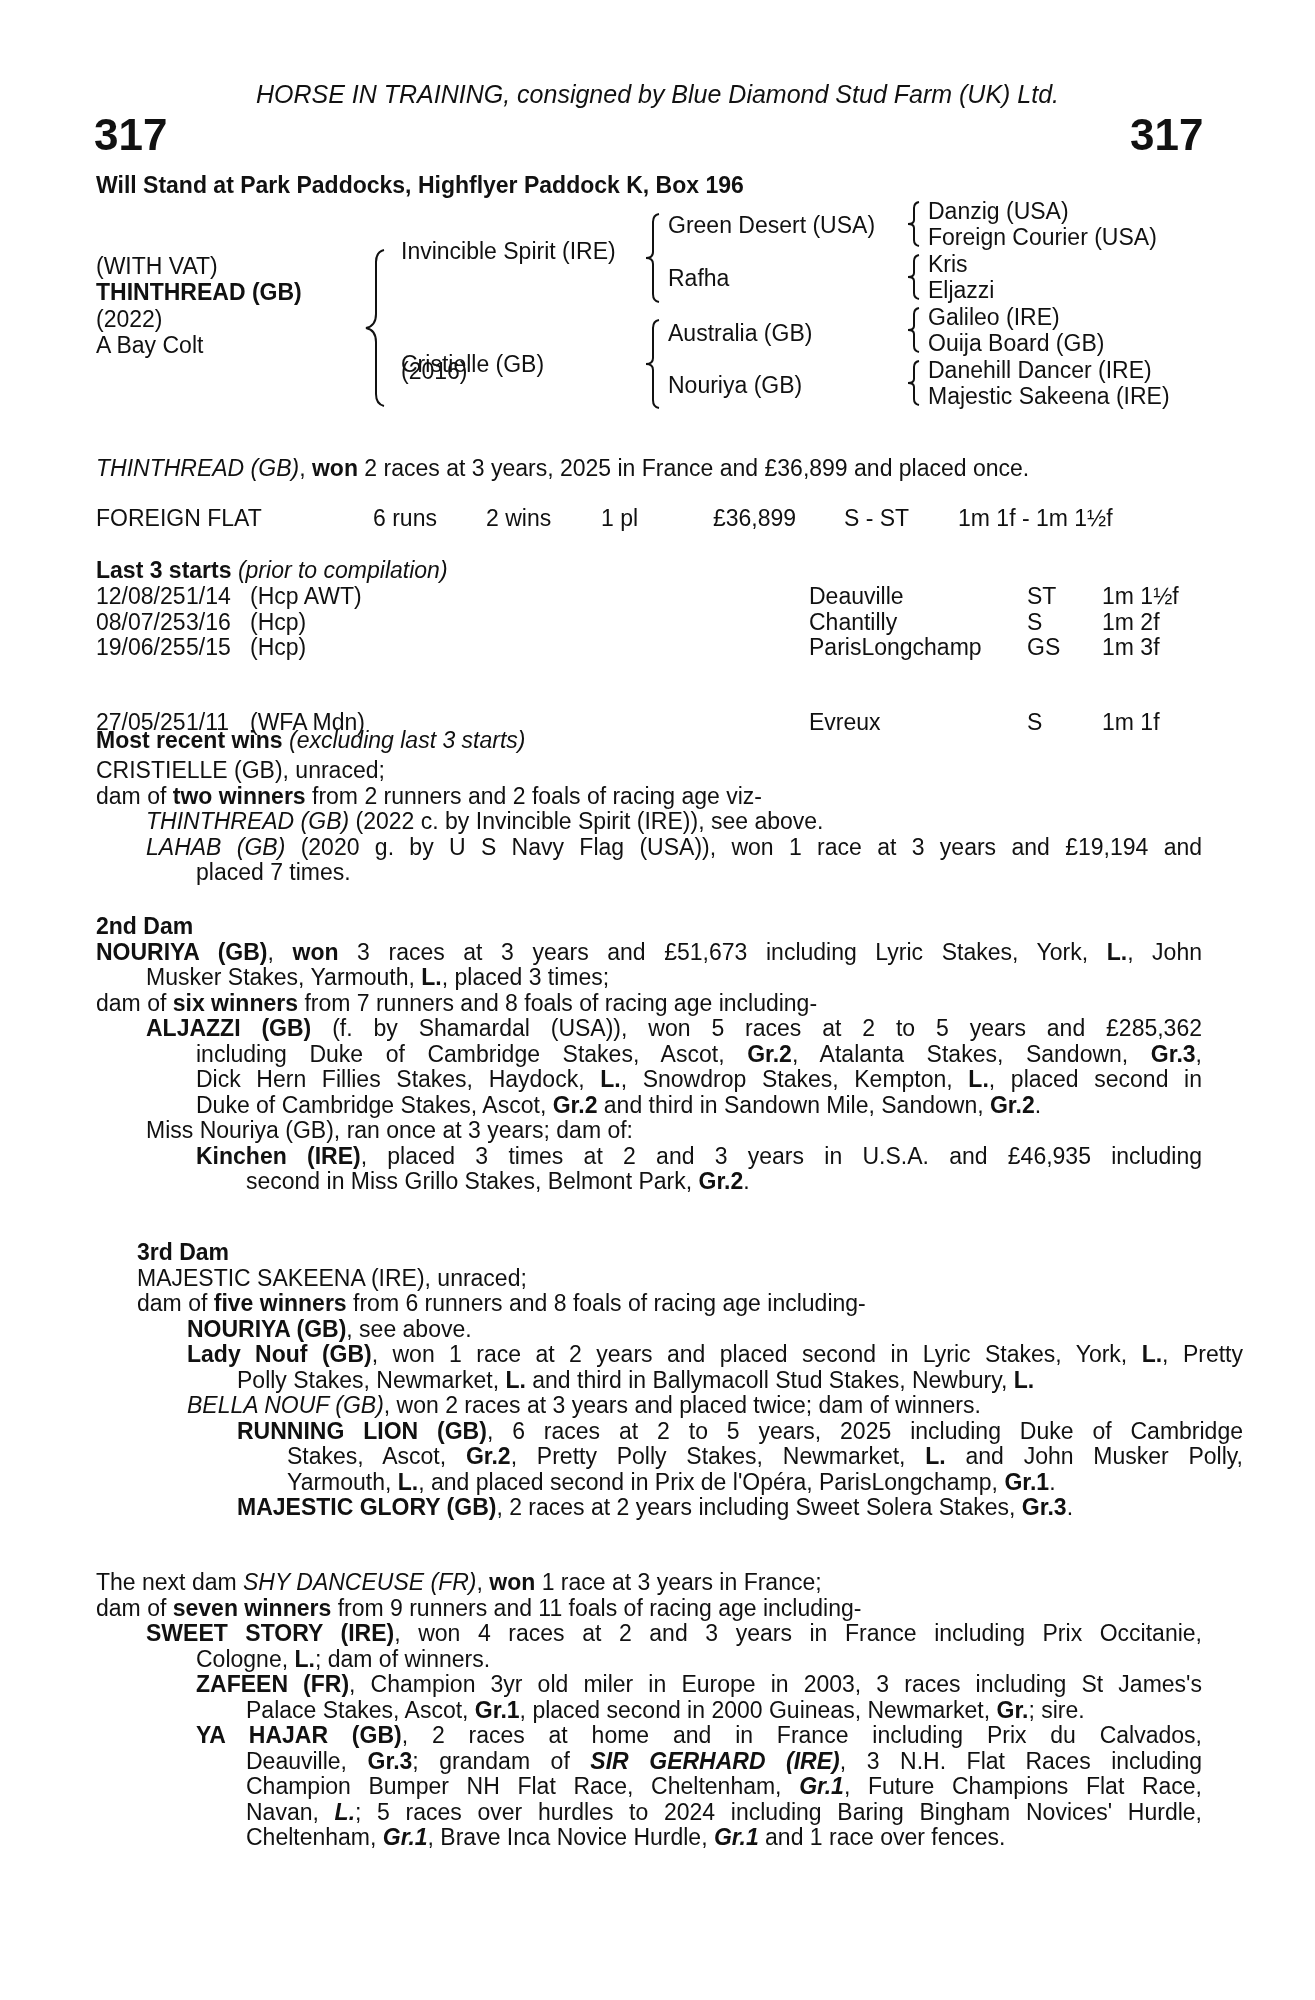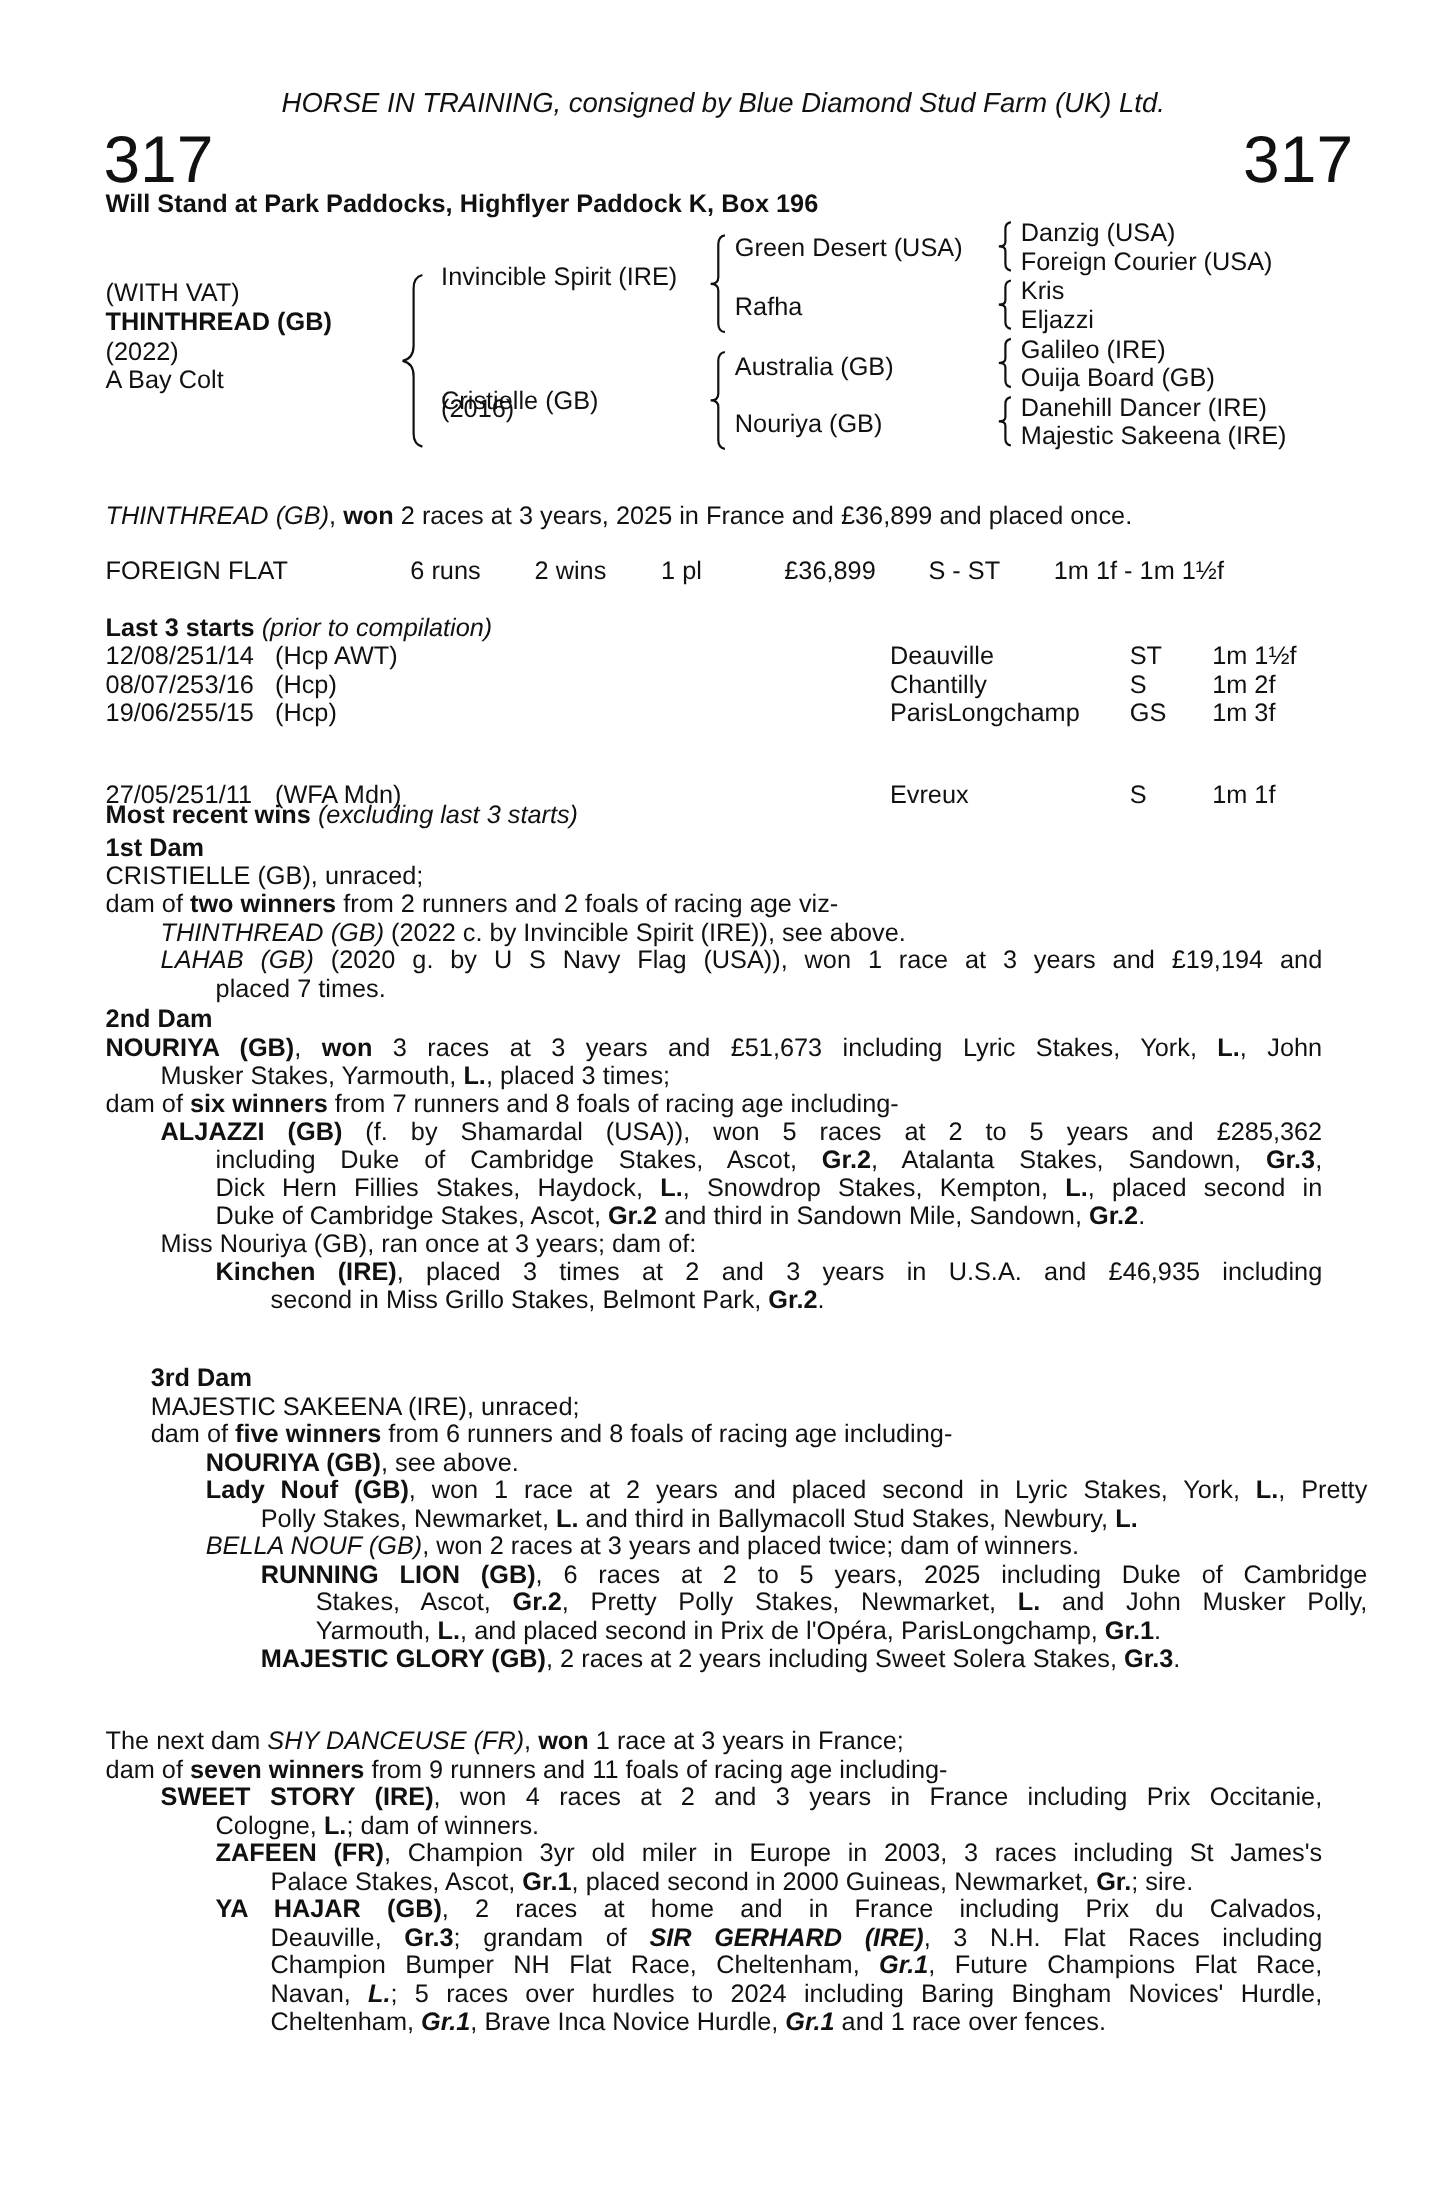--- a/index.html
+++ b/index.html
@@ -1,19 +1,19 @@
 <!DOCTYPE html>
 <html><head>
 <meta charset="utf-8">
 <style>
   html, body { margin: 0; padding: 0; background: #ffffff; }
   body { width: 1315px; height: 2000px; position: relative; overflow: hidden; color: #111; font-family: "Liberation Sans", sans-serif; }
   .abs { position: absolute; white-space: nowrap; }
   .consignor { top: 80px; left: 0; width: 1315px; text-align: center; font-style: italic; font-size: 25px; }
-  .lot { font-size: 60px; font-weight: normal; top: 110px; }
+  .lot { font-size: 44px; font-weight: bold; top: 110px; }
   .lot-left { left: 94px; }
   .lot-right { left: 1130px; }
   .stand { top: 172px; left: 96px; font-size: 23px; font-weight: bold; }
   .ped { font-size: 23px; }
   .b { font-weight: bold; }
   .i { font-style: italic; }
   .para { position: absolute; left: 96px; width: 1106px; font-size: 23px; line-height: 25.5px; }
   .para .line { white-space: nowrap; }
   .ind1 { padding-left: 50px; }
   .ind2 { padding-left: 100px; }
@@ -117,21 +117,20 @@
 <div id="recent-wins">
     <div class="row" style="top: 709px; left: 96px;">27/05/25</div>
     <div class="row" style="top: 709px; left: 186px;">1/11</div>
     <div class="row" style="top: 709px; left: 250px;">(WFA Mdn)</div>
     <div class="row" style="top: 709px; left: 809px;">Evreux</div>
     <div class="row" style="top: 709px; left: 1027px;">S</div>
     <div class="row" style="top: 709px; left: 1102px;">1m 1f</div>
   </div>
 
 <div class="para" style="top:758px;">
-  <div class="line heading">1st Dam</div>
   <div class="line">CRISTIELLE (GB), unraced;</div>
   <div class="line"><span>dam of </span><span class="b">two winners</span><span> from 2 runners and 2 foals of racing age viz-</span></div>
   <div class="line ind1"><span class="i">THINTHREAD (GB)</span><span> (2022 c. by Invincible Spirit (IRE)), see above.</span></div>
   <div class="line ind1 just"><span class="i">LAHAB (GB)</span><span> (2020 g. by U S Navy Flag (USA)), won 1 race at 3 years and £19,194 and</span></div>
   <div class="line ind2">placed 7 times.</div>
 </div>
 
 <div class="para" style="top:914px;">
   <div class="line heading">2nd Dam</div>
   <div class="line just"><span class="b">NOURIYA (GB)</span><span>, </span><span class="b">won</span><span> 3 races at 3 years and £51,673 including Lyric Stakes, York, </span><span class="b">L.</span><span>, John</span></div>

